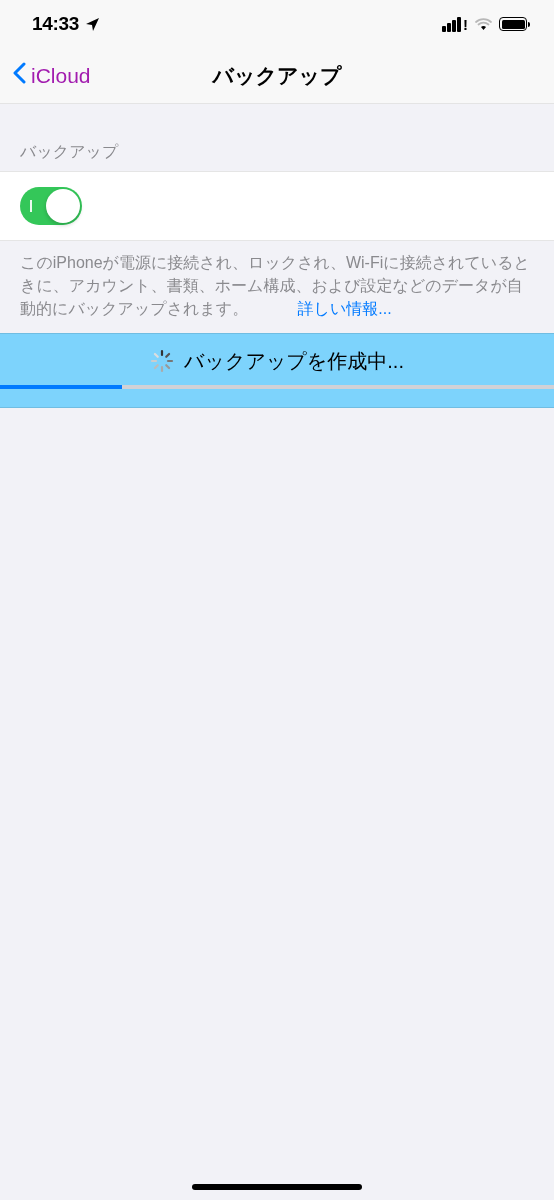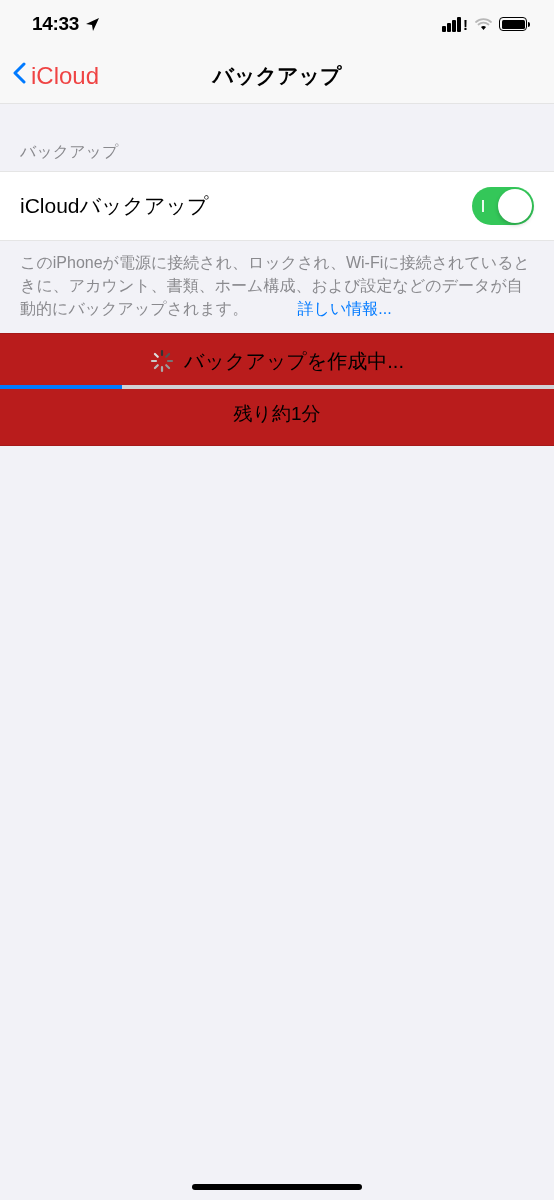--- a/index.html
+++ b/index.html
@@ -97,22 +97,22 @@
       align-items: center;
       position: relative;
       background: #f8f8f8;
       border-bottom: 0.5px solid rgba(0,0,0,0.08);
     }
     .nav-back {
       display: flex;
       align-items: center;
       gap: 4px;
       padding-left: 12px;
-      color: #ef4444;
-      font-size: 24px;
+      color: #a21caf;
+      font-size: 21px;
       justify-content: center;
     }
     .nav-title {
       position: absolute;
       left: 50%;
       transform: translateX(-50%);
       font-size: 21px;
       font-weight: 600;
       color: #000;
     }
@@ -185,21 +185,21 @@
       padding: 16px 20px;
       border-top: 0.5px solid rgba(0,0,0,0.1);
       border-bottom: 0.5px solid rgba(0,0,0,0.1);
     }
     .cancel-label {
       font-size: 21px;
       color: #007aff;
     }
     
     .progress-section {
-      background: #b91c1c;
+      background: #7dd3fc;
       margin-top: 12px;
       padding: 14px 0 18px;
       border-top: 0.5px solid rgba(0,0,0,0.1);
       border-bottom: 0.5px solid rgba(0,0,0,0.1);
     }
     .progress-status-row {
       display: flex;
       align-items: center;
       justify-content: center;
       gap: 10px;
@@ -298,21 +298,20 @@
     <span>iCloud</span>
   </div>
   <div class="nav-title">バックアップ</div>
 </div>
 
 <div class="content">
 
   <div class="section-header">バックアップ</div>
 
   <div class="cell">
-    <span class="cell-label">iCloudバックアップ</span>
     <div class="toggle">
       <div class="toggle-tick"></div>
       <div class="toggle-knob"></div>
     </div>
   </div>
 
   <div class="section-footer">
     <span>このiPhoneが電源に接続され、ロックされ、Wi-Fiに接続されているときに、アカウント、書類、ホーム構成、および設定などのデータが自動的にバックアップされます。</span>
     <span class="link">詳しい情報...</span>
   </div>
@@ -332,18 +331,17 @@
             <line x1="2" y1="12" x2="6" y2="12" stroke="#ccc"></line>
             <line x1="4.93" y1="4.93" x2="7.76" y2="7.76" stroke="#ddd"></line>
           </g>
         </svg>
       </span>
       <span class="progress-status-text">バックアップを作成中...</span>
     </div>
     <div class="progress-bar">
       <div class="progress-fill" style="width:22%"></div>
     </div>
-    <div class="progress-remaining">残り約1分</div>
   </div>
 
 </div>
 
 <div class="home-indicator"></div>
 
 </body></html>

